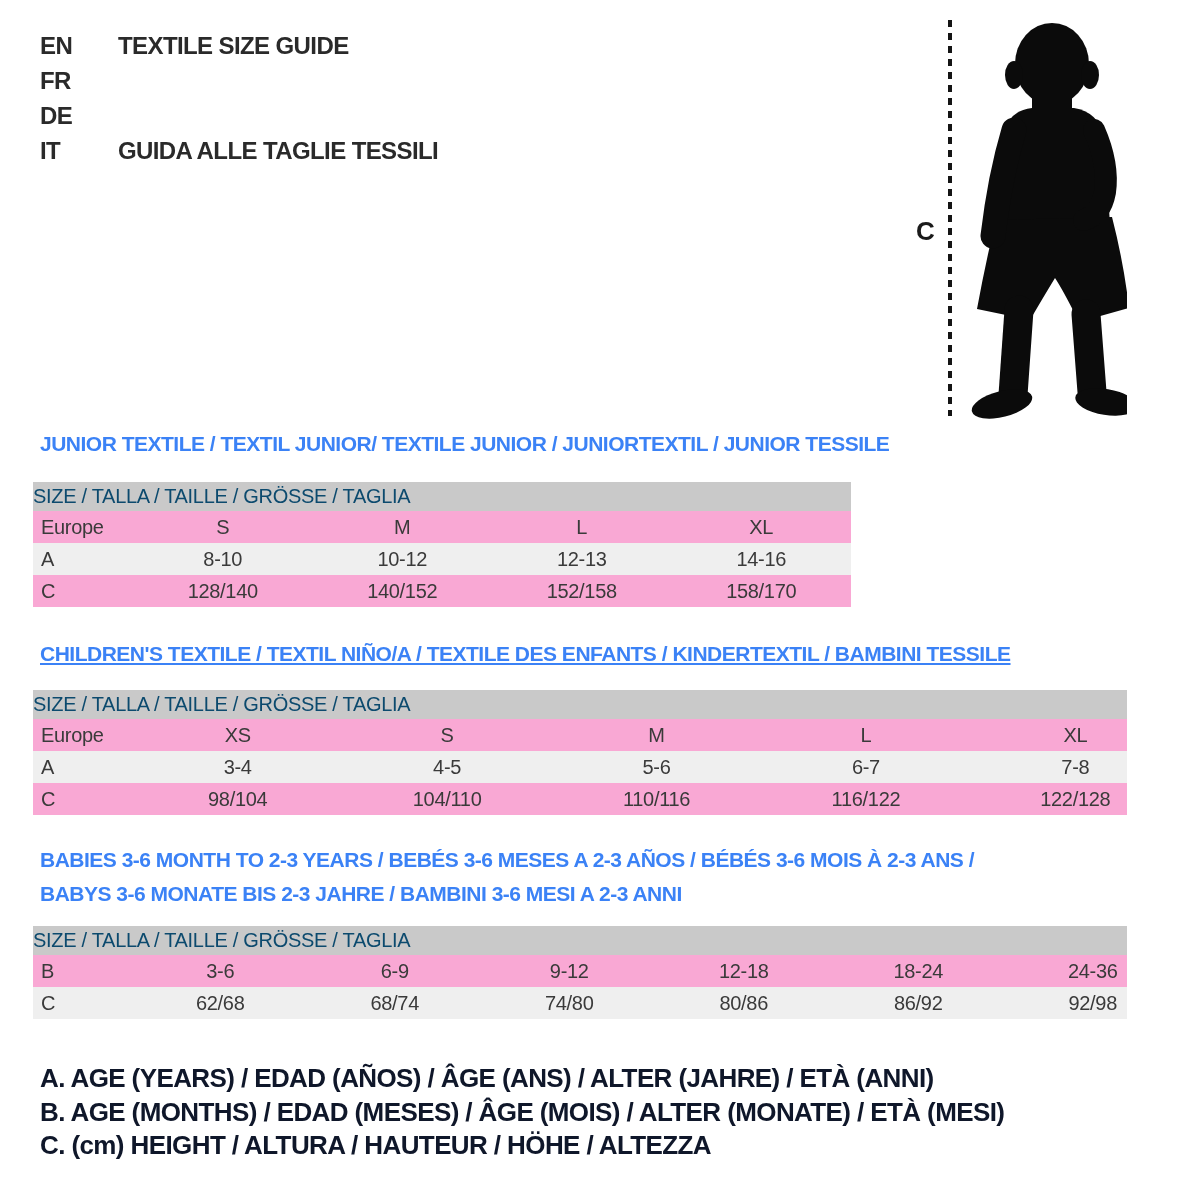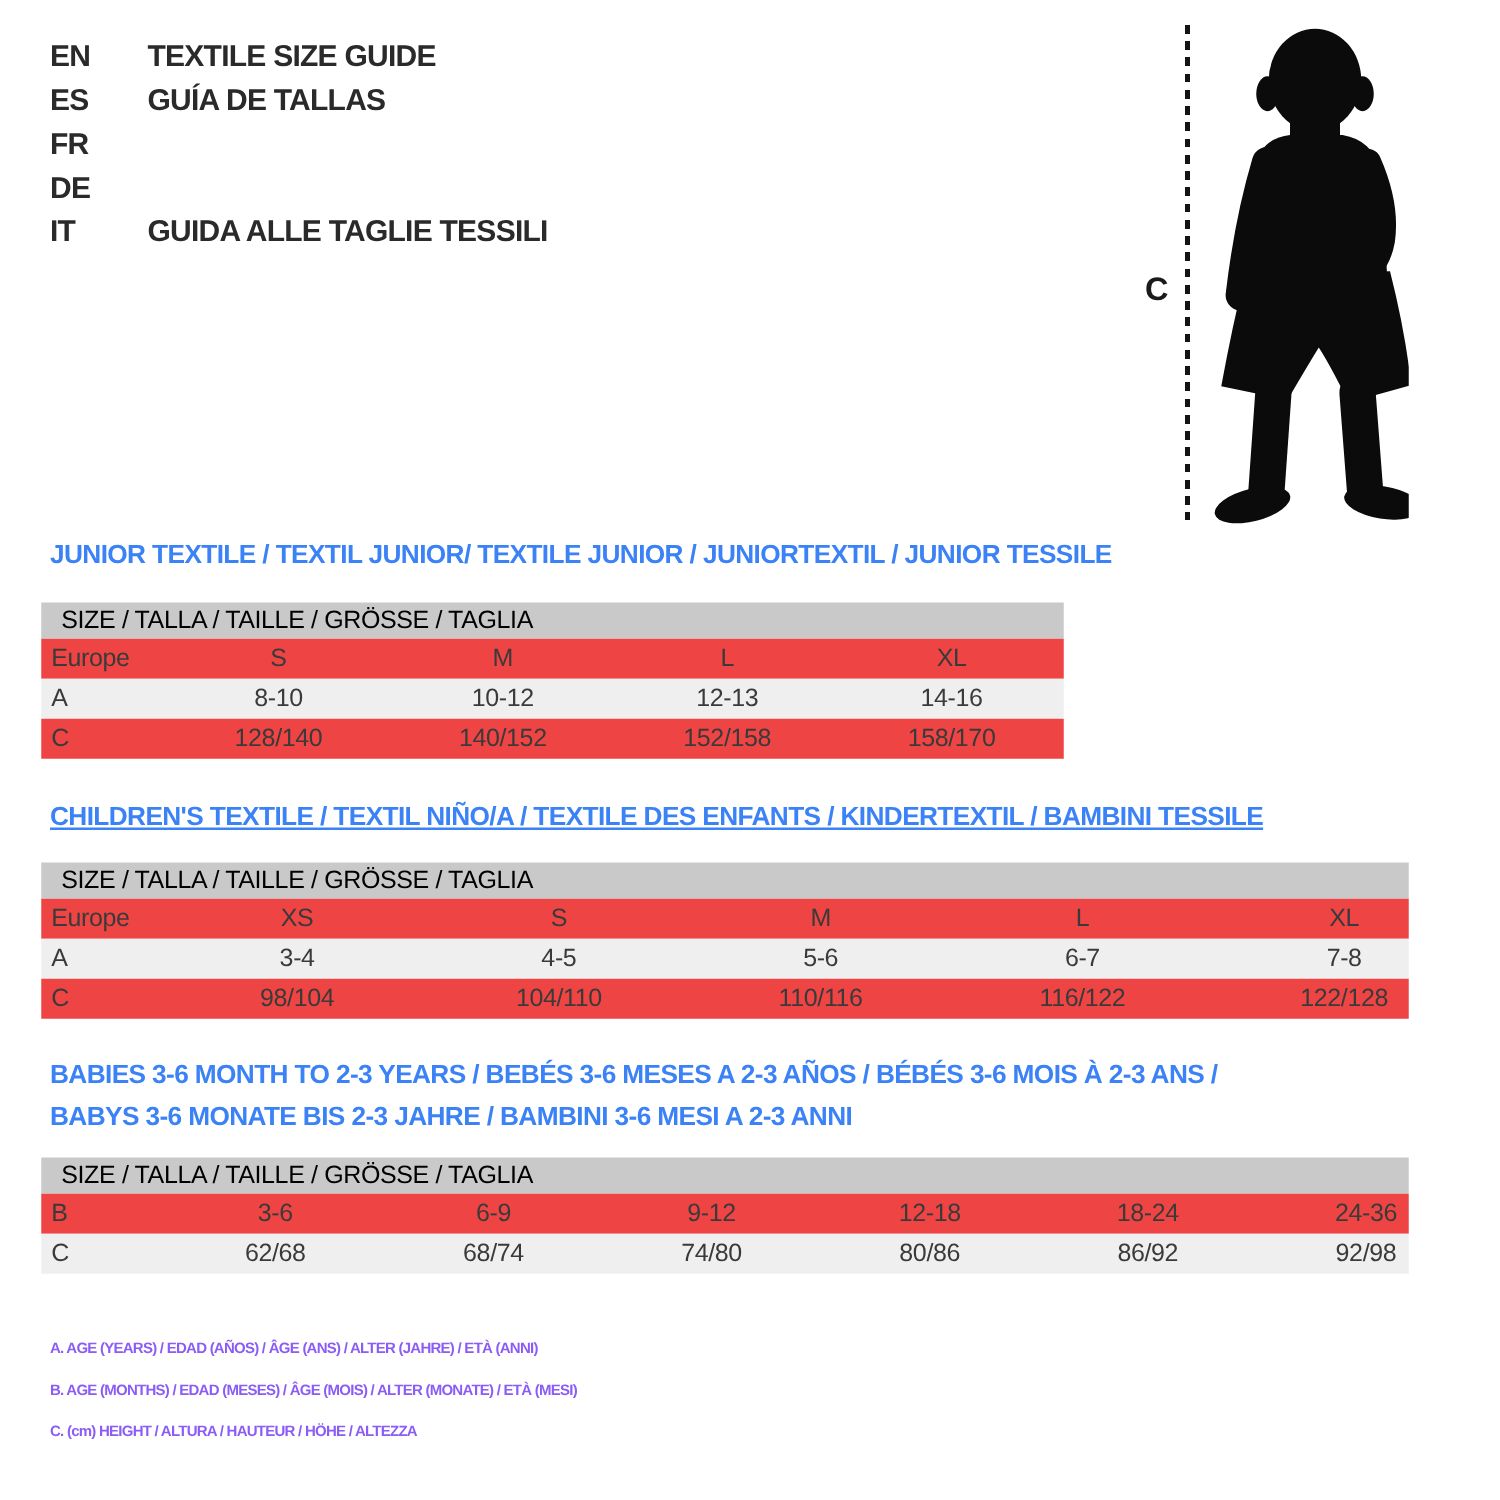--- a/index.html
+++ b/index.html
@@ -8,48 +8,44 @@
     font-family:"Liberation Sans",sans-serif;color:#2a2a2a;
   }
   
   .lang-block{position:absolute;left:40px;top:28px;}
   .lang-row{display:flex;height:35px;align-items:center;font-weight:700;font-size:24px;letter-spacing:-0.6px;white-space:nowrap;}
   .lang-code{width:78px;flex:0 0 78px;}
   
   .sec-title{position:absolute;font-weight:700;font-size:21px;letter-spacing:-0.5px;white-space:nowrap;color:#3b82f6;}
   
   .size-table{position:absolute;font-size:20px;letter-spacing:-0.3px;}
-  .t-header{height:29px;background:#c9c9c9;display:flex;align-items:center;padding-left:16px;color:#000000;}
-  .t-row{display:flex;height:32px;align-items:center;background:#ef4444;}
+  .t-header{height:29px;background:#c9c9c9;display:flex;align-items:center;padding-left:0;color:#0c4a6e;}
+  .t-row{display:flex;height:32px;align-items:center;background:#f9a8d4;}
   .t-row.alt{background:#efefef;}
   .t-label{flex:0 0 92px;padding-left:8px;color:#3a3a3a;}
   .t-cell{flex:1;text-align:center;color:#3a3a3a;}
   
   .dash-line{
     position:absolute;left:948px;top:20px;width:4px;height:396px;
     background:repeating-linear-gradient(to bottom,#141414 0 7px,transparent 7px 13px);
   }
   .c-label{position:absolute;left:916px;top:216px;font-size:26px;font-weight:700;color:#1a1a1a;}
   .figure-svg{position:absolute;left:962px;top:12px;}
   
-  .legend{position:absolute;left:40px;top:1062px;font-weight:700;font-size:12px;letter-spacing:-0.6px;line-height:33.5px;white-space:nowrap;color:#8b5cf6;}
+  .legend{position:absolute;left:40px;top:1062px;font-weight:700;font-size:26px;letter-spacing:-0.6px;line-height:33.5px;white-space:nowrap;color:#0f172a;}
 </style>
 </head>
 <body>
 
 <div class="page">
 
   <div class="lang-block">
     <div class="lang-row">
       <span class="lang-code">EN</span>
       <span class="lang-label">TEXTILE SIZE GUIDE</span>
-    </div>
-    <div class="lang-row">
-      <span class="lang-code">ES</span>
-      <span class="lang-label">GUÍA DE TALLAS</span>
     </div>
     <div class="lang-row">
       <span class="lang-code">FR</span>
     </div>
     <div class="lang-row">
       <span class="lang-code">DE</span>
     </div>
     <div class="lang-row">
       <span class="lang-code">IT</span>
       <span class="lang-label">GUIDA ALLE TAGLIE TESSILI</span>

